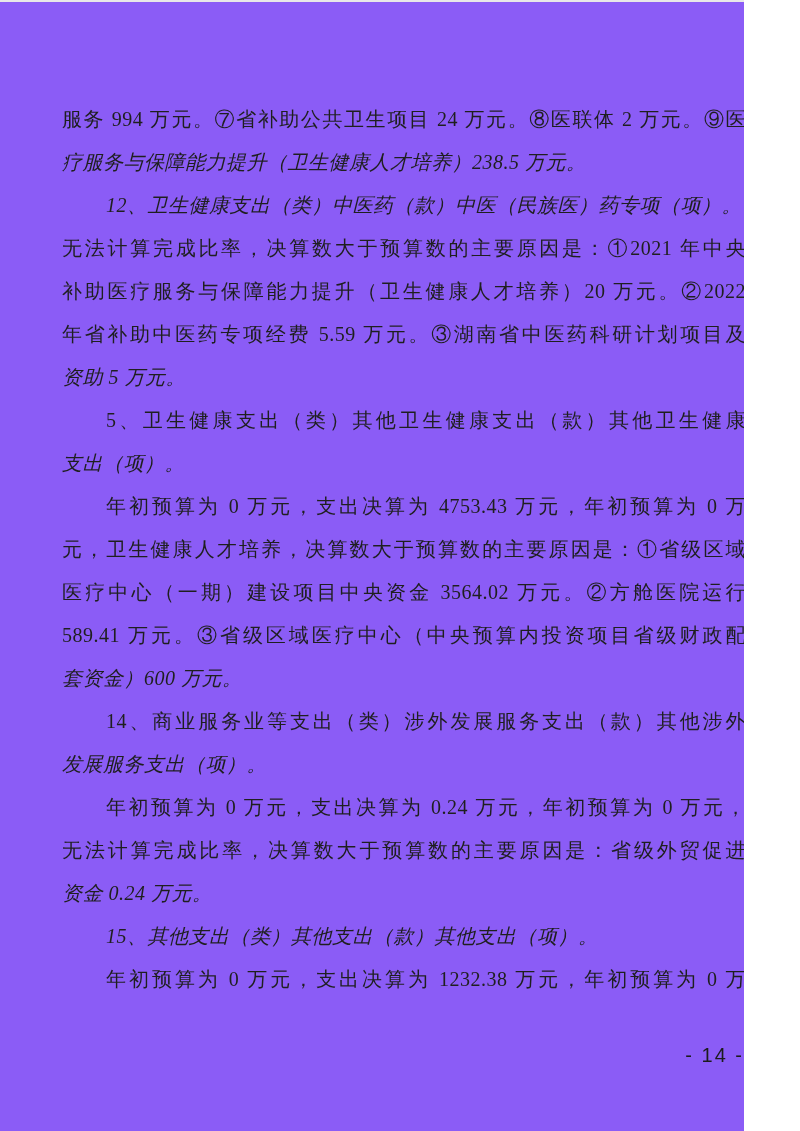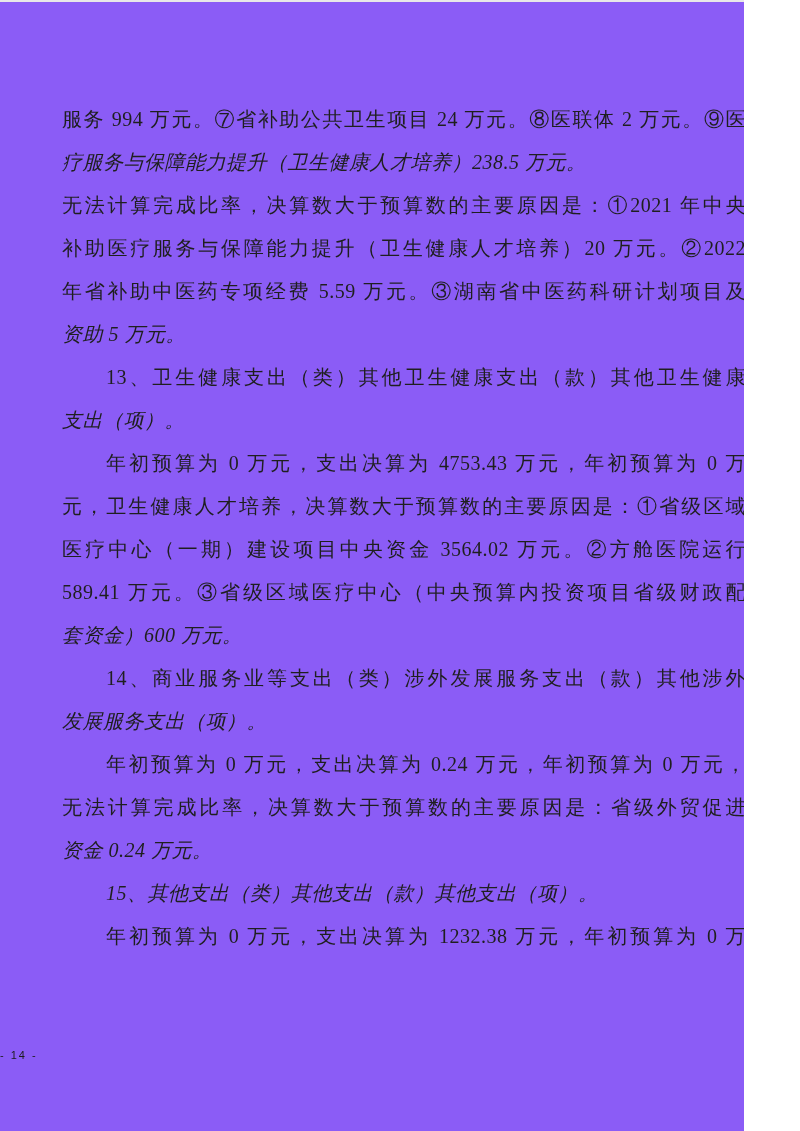--- a/index.html
+++ b/index.html
@@ -49,51 +49,54 @@
   }
   .tline.indent {
     padding-left: 44px;
     box-sizing: border-box;
   }
   .footer {
     position: absolute;
     top: 1044px;
     left: 0;
     width: 100%;
-    text-align: left;
+    text-align: right;
     font-family: "Liberation Sans", "DejaVu Sans", sans-serif;
-    font-size: 11px;
+    font-size: 20px;
     line-height: 22px;
     color: #1c1c1c;
     letter-spacing: 2px;
   }
 </style>
 </head>
 <body>
 
 <div class="page">
   <div class="top-edge"></div>
 
   <div class="content">
 
     <p class="para">
       <span class="tline">服务 994 万元。⑦省补助公共卫生项目 24 万元。⑧医联体 2 万元。⑨医</span>
       <span class="tline end">疗服务与保障能力提升（卫生健康人才培养）238.5 万元。</span>
     </p>
 
+    <p class="para">
+      <span class="tline indent end">12、卫生健康支出（类）中医药（款）中医（民族医）药专项（项）。</span>
+    </p>
 
     <p class="para">
       <span class="tline">无法计算完成比率，决算数大于预算数的主要原因是：①2021 年中央</span>
       <span class="tline">补助医疗服务与保障能力提升（卫生健康人才培养）20 万元。②2022</span>
       <span class="tline">年省补助中医药专项经费 5.59 万元。③湖南省中医药科研计划项目及</span>
       <span class="tline end">资助 5 万元。</span>
     </p>
 
     <p class="para">
-      <span class="tline indent">13、卫生健康支出（类）其他卫生健康支出（款）其他卫生健康</span>
+      <span class="tline indent">5、卫生健康支出（类）其他卫生健康支出（款）其他卫生健康</span>
       <span class="tline end">支出（项）。</span>
     </p>
 
     <p class="para">
       <span class="tline indent">年初预算为 0 万元，支出决算为 4753.43 万元，年初预算为 0 万</span>
       <span class="tline">元，卫生健康人才培养，决算数大于预算数的主要原因是：①省级区域</span>
       <span class="tline">医疗中心（一期）建设项目中央资金 3564.02 万元。②方舱医院运行</span>
       <span class="tline">589.41 万元。③省级区域医疗中心（中央预算内投资项目省级财政配</span>
       <span class="tline end">套资金）600 万元。</span>
     </p>

